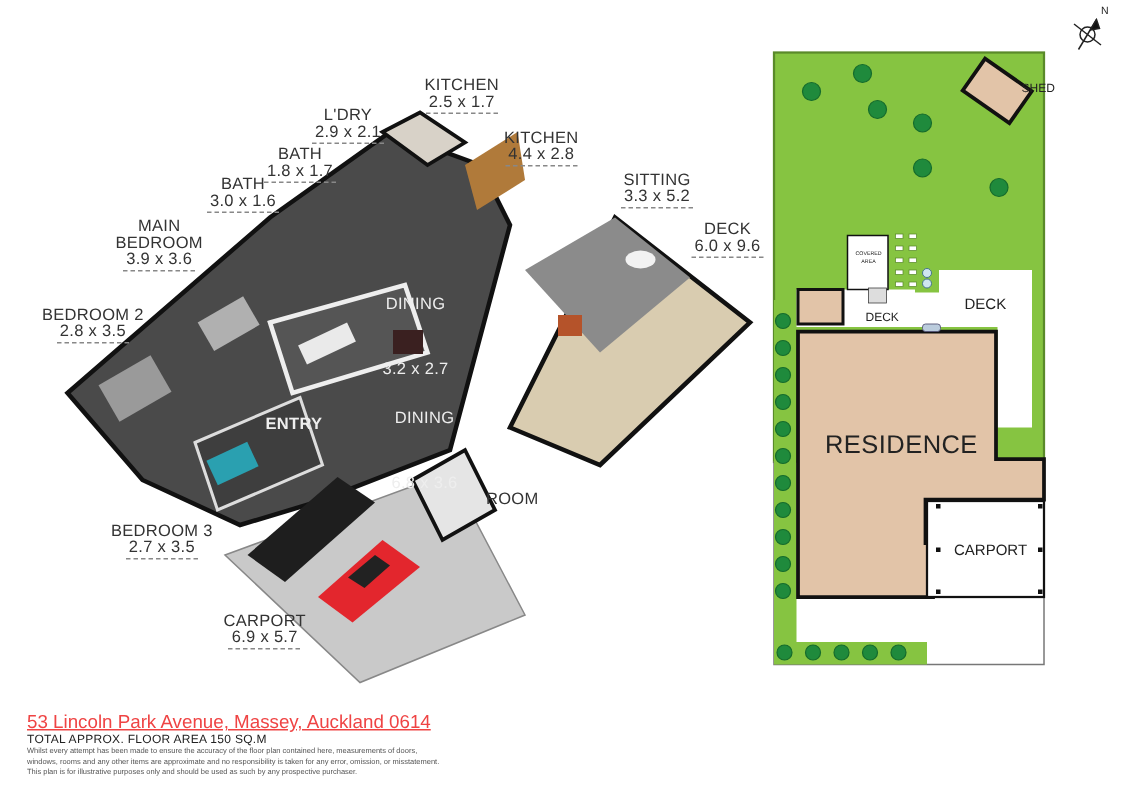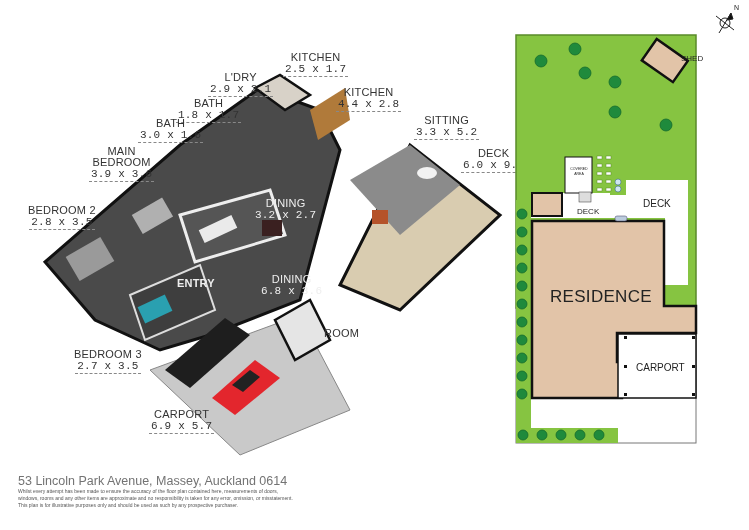--- a/index.html
+++ b/index.html
@@ -1,23 +1,23 @@
 <!DOCTYPE html>
 <html><head>
 <meta charset="utf-8">
 <style>
   html,body{margin:0;padding:0;background:#ffffff;}
   body{width:749px;height:530px;position:relative;overflow:hidden;font-family:"Liberation Sans",sans-serif;color:#2a2a2a;}
   .abs{position:absolute;}
   .room-label{position:absolute;text-align:center;font-size:11px;line-height:11px;color:#333;letter-spacing:0.2px;}
-  .room-label .dim{display:inline-block;border-bottom:1px dashed #888;padding:0 2px 1px 2px;font-family:Liberation Mono, monospace;}
+  .room-label .dim{display:inline-block;border-bottom:1px dashed #888;padding:0 2px 1px 2px;}
   .room-label.white{color:#eee;}
-  .room-label.white .dim{border-bottom:none;}
+  .room-label.white .dim{border-bottom:none;margin-top:32px;}
   .footer{position:absolute;left:18px;top:474px;}
-  .footer .addr{font-size:12.5px;color:#737373;line-height:14px;}
+  .footer .addr{font-size:12.5px;color:#ef4444;line-height:14px;text-decoration:underline;}
   .footer .area{font-size:8px;color:#222;line-height:10px;letter-spacing:0.2px;}
   .footer .disc{font-size:5px;color:#555;line-height:7px;width:300px;}
   .site-label{position:absolute;color:#222;text-align:center;}
 </style>
 </head>
 <body>
 
 <svg class="abs" style="left:0;top:0" width="510" height="470" viewBox="0 0 510 470">
 
   <polygon points="150,370 300,315 350,410 240,455" fill="#c9c9c9" stroke="#888" stroke-width="1"></polygon>
@@ -65,21 +65,21 @@
   <div class="dim">1.8 x 1.7</div>
 </div>
 <div class="room-label" style="left:138px;top:118px;">
   <div>BATH</div>
   <div class="dim">3.0 x 1.6</div>
 </div>
 <div class="room-label" style="left:414px;top:115px;">
   <div>SITTING</div>
   <div class="dim">3.3 x 5.2</div>
 </div>
-<div class="room-label" style="left:89px;top:146px;text-align:center;">
+<div class="room-label" style="left:77px;top:146px;text-align:center;">
   <div>MAIN</div>
   <div>BEDROOM</div>
   <div class="dim">3.9 x 3.6</div>
 </div>
 <div class="room-label" style="left:461px;top:148px;">
   <div>DECK</div>
   <div class="dim">6.0 x 9.6</div>
 </div>
 <div class="room-label" style="left:28px;top:205px;">
   <div>BEDROOM 2</div>
@@ -196,16 +196,17 @@
   <div>AREA</div>
 </div>
 <div class="site-label" style="left:577px;top:207px;font-size:8px;">DECK</div>
 <div class="site-label" style="left:643px;top:198px;font-size:10px;">DECK</div>
 <div class="site-label" style="left:550px;top:287px;font-size:17px;letter-spacing:0.3px;">RESIDENCE</div>
 <div class="site-label" style="left:636px;top:362px;font-size:10px;">CARPORT</div>
 <div class="site-label" style="left:734px;top:4px;font-size:7px;">N</div>
 
 <div class="footer">
   <div class="addr">53 Lincoln Park Avenue, Massey, Auckland 0614</div>
+  <div class="area">TOTAL APPROX. FLOOR AREA 150 SQ.M</div>
   <div class="disc">Whilst every attempt has been made to ensure the accuracy of the floor plan contained here, measurements of doors,</div>
   <div class="disc">windows, rooms and any other items are approximate and no responsibility is taken for any error, omission, or misstatement.</div>
   <div class="disc">This plan is for illustrative purposes only and should be used as such by any prospective purchaser.</div>
 </div>
 
 </body></html>

